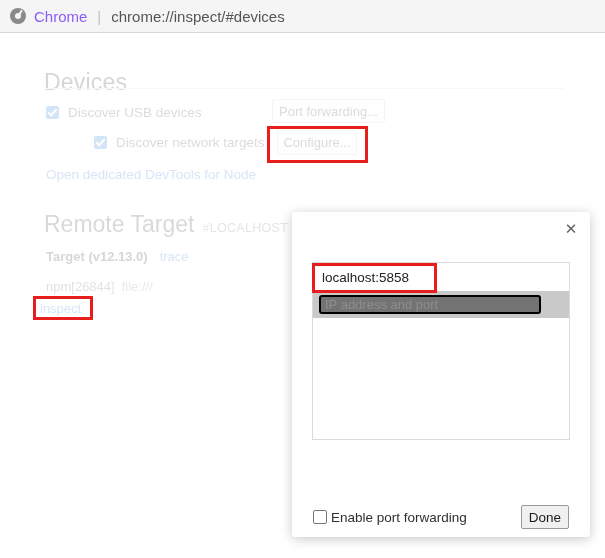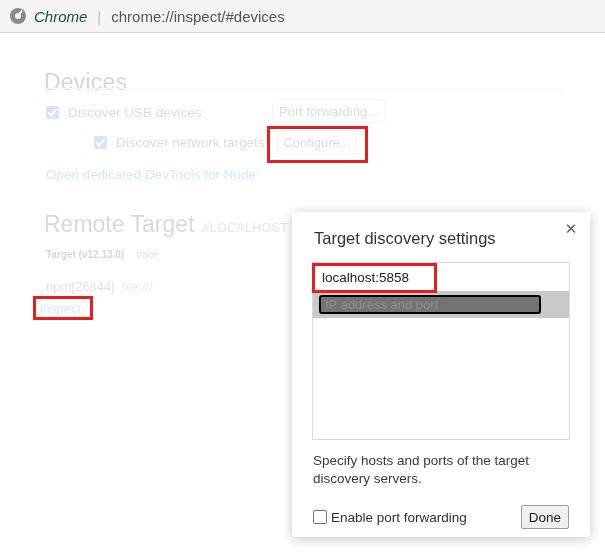--- a/index.html
+++ b/index.html
@@ -56,22 +56,21 @@
     content: "";
     position: absolute;
     left: 7px; top: 1px;
     width: 1.5px; height: 7px;
     background: #f5f5f5;
     transform: rotate(35deg);
     transform-origin: bottom center;
   }
   .topbar-label {
     font-size: 15px;
-    color: #14532d;
-    font-style: italic;
+    color: #8b5cf6;
   }
   .topbar-sep {
     color: #c2c2c2;
     font-size: 15px;
     padding: 0 2px;
   }
   .topbar-url {
     font-size: 15px;
     color: #555;
   }
@@ -166,21 +165,21 @@
     gap: 8px;
   }
   .rt-host {
     font-size: 12.5px;
     color: #a8a8a8;
     letter-spacing: .3px;
   }
   .rt-target {
     position: absolute;
     left: 46px; top: 216px;
-    font-size: 10px;
+    font-size: 13px;
     color: #777;
     font-weight: bold;
     display: flex;
     align-items: baseline;
     gap: 12px;
   }
   .rt-trace {
     font-weight: normal;
     color: #7aa7e0;
   }
@@ -377,30 +376,28 @@
     <div class="rt-inspect">inspect</div>
   </div>
 </div>
 
 <div class="redbox configure"></div>
 <div class="redbox inspect"></div>
 <div class="redbox localhost"></div>
 
 <div class="dialog">
   <div class="dialog-close">✕</div>
-  <div class="dialog-title">Target discovery settings</div>
 
   <div class="host-list">
     <div class="host-row">localhost:5858</div>
     <div class="host-row editing">
       <input class="host-edit-input" type="text" placeholder="IP address and port" style="">
     </div>
   </div>
 
-  <div class="dialog-hint">Specify hosts and ports of the target discovery servers.</div>
 
   <div class="dialog-footer">
     <div class="pf-check">
       <span class="cb-empty"></span>
       <span>Enable port forwarding</span>
     </div>
     <button class="done-btn">Done</button>
   </div>
 </div>
 

